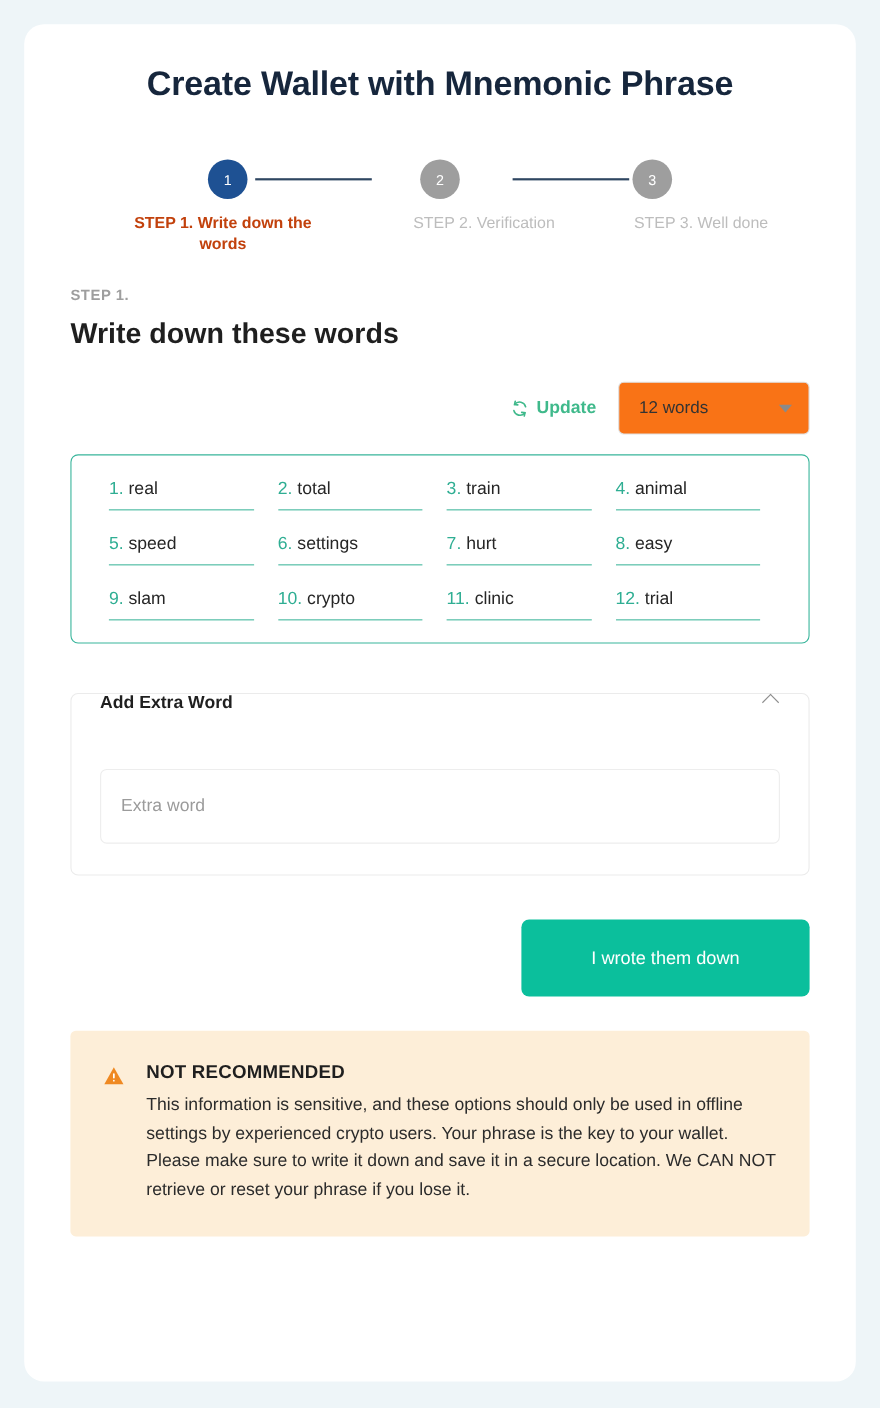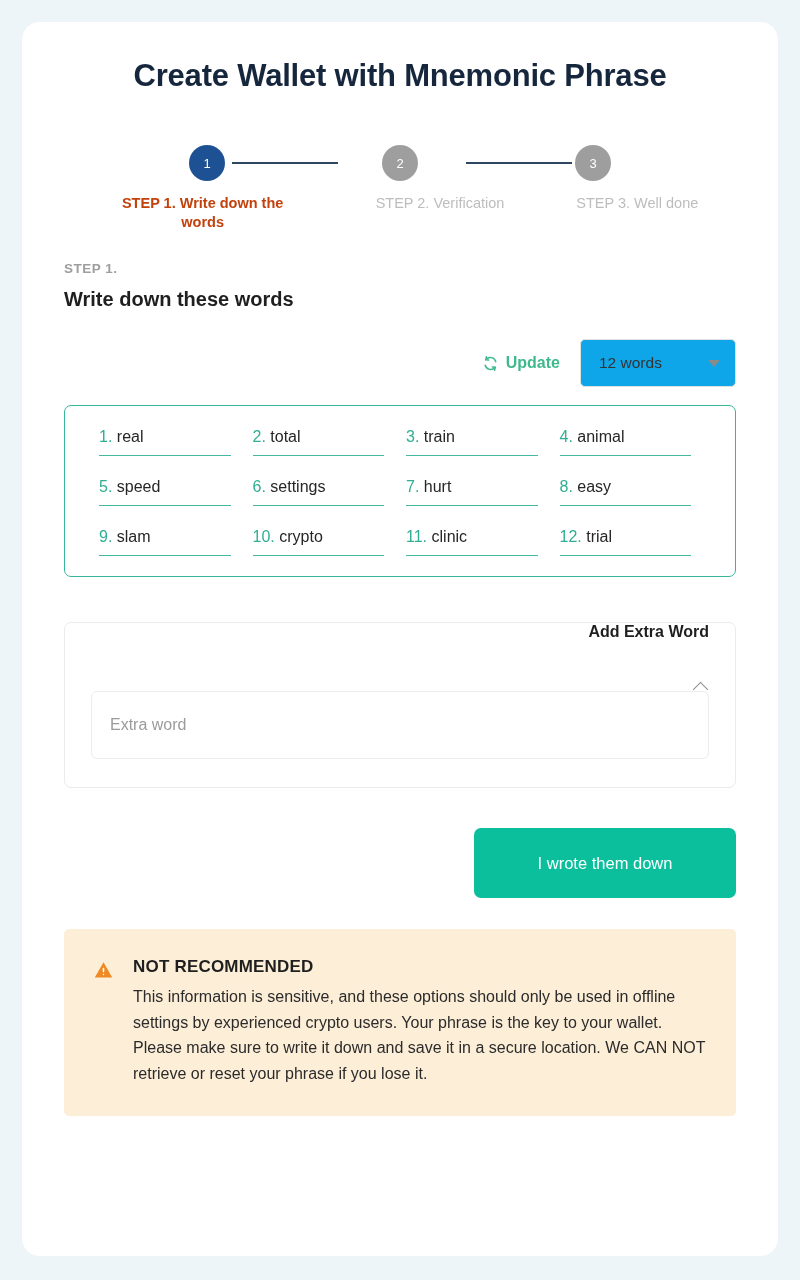--- a/index.html
+++ b/index.html
@@ -104,21 +104,21 @@
   }
   .step-kicker {
     margin-top: 32px;
     font-size: 13.5px;
     font-weight: bold;
     color: #9e9e9e;
     letter-spacing: 0.5px;
   }
   .section-title {
     margin-top: 12px;
-    font-size: 20px;
+    font-size: 26px;
     font-weight: bold;
     color: #1f1f1f;
   }
 
   
   .controls {
     margin-top: 28px;
     display: flex;
     justify-content: flex-end;
     align-items: center;
@@ -133,25 +133,25 @@
     font-weight: bold;
     cursor: pointer;
     background: none;
     border: none;
     font-family: inherit;
     padding: 6px 2px;
   }
   .update-btn svg { display: block; }
 
   .word-count-select {
-    width: 156px;
+    width: 174px;
     height: 48px;
     border: 1px solid #e0e0e0;
     border-radius: 5px;
-    background: #0ea5e9;
+    background: #f97316;
     display: flex;
     align-items: center;
     justify-content: space-between;
     padding: 0 15px 0 18px;
     font-size: 15.5px;
     color: #333;
     cursor: pointer;
   }
   .caret {
     width: 0; height: 0;
@@ -188,24 +188,23 @@
   
   .extra-card {
     margin-top: 45px;
     border: 1px solid #ebebeb;
     border-radius: 7px;
     padding: 0 26px 28px 26px;
   }
   .extra-header {
     height: 68px;
     display: flex;
-    align-items: flex-end;
+    align-items: flex-start;
     justify-content: space-between;
     cursor: pointer;
-    flex-direction: column;
   }
   .extra-title {
     font-size: 16px;
     font-weight: bold;
     color: #1f1f1f;
   }
   .chevron-up {
     width: 16px;
     height: 9px;
     position: relative;

